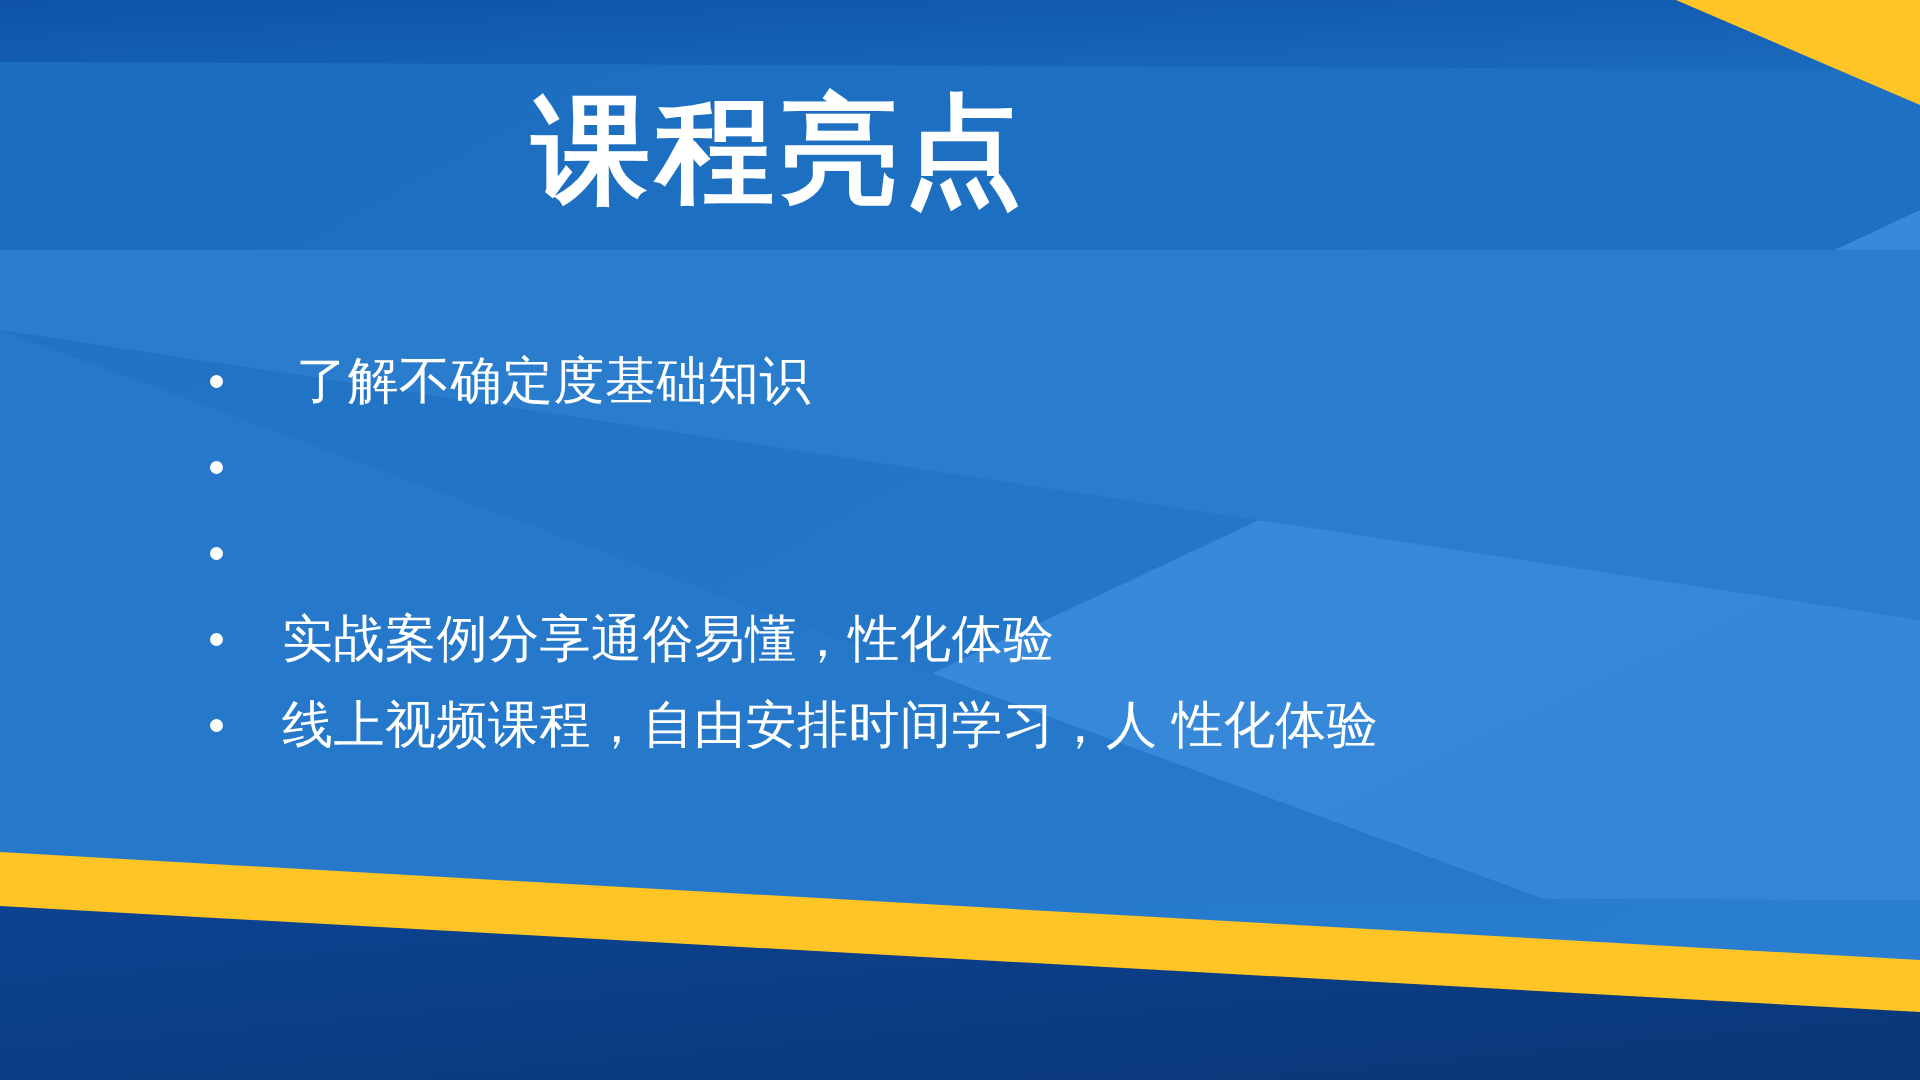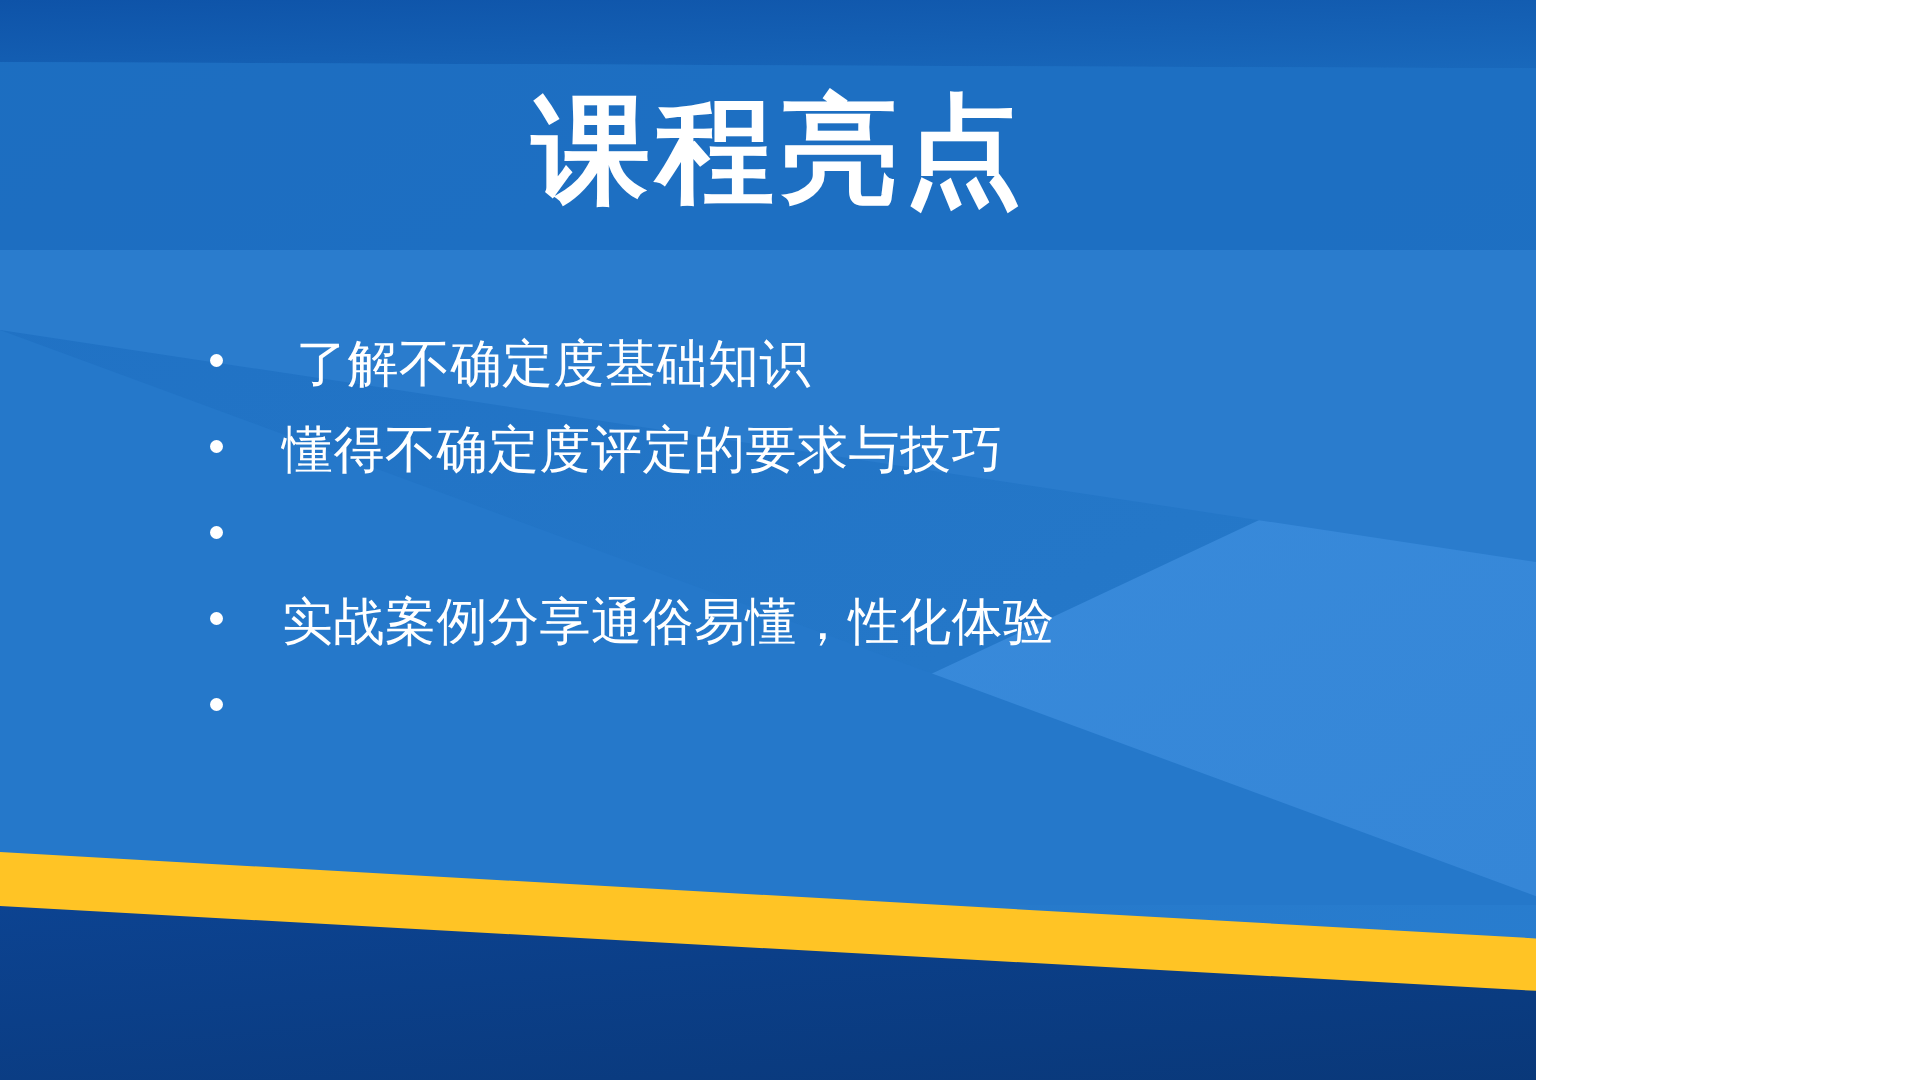--- a/index.html
+++ b/index.html
@@ -3,21 +3,21 @@
 <meta charset="utf-8">
 <title>课程亮点</title>
 <style>
   html, body {
     margin: 0;
     padding: 0;
     background: #ffffff;
   }
   #slide {
     position: relative;
-    width: 1536px;
+    width: 1920px;
     height: 1080px;
     overflow: hidden;
     font-family: "Liberation Sans", "DejaVu Sans", sans-serif;
     background: #4d7c0f;
   }
   #bg {
     position: absolute;
     inset: 0;
     width: 1920px;
     height: 1080px;
@@ -46,21 +46,21 @@
 
   
   .bullets {
     position: absolute;
     left: 210px;
     top: 320px;
     width: 1560px;
   }
   .bullet-row {
     display: flex;
-    align-items: center;
+    align-items: flex-end;
     height: 86px;
   }
   .bullet-dot {
     flex: 0 0 auto;
     width: 72px;
     color: #ffffff;
     font-size: 44px;
     line-height: 1;
     position: relative;
     top: -6px;
@@ -134,31 +134,31 @@
 
     <div class="bullets">
 
       <div class="bullet-row first">
         <span class="bullet-dot"><span class="dot"></span></span>
         <span class="bullet-text">了解不确定度基础知识</span>
       </div>
 
       <div class="bullet-row">
         <span class="bullet-dot"><span class="dot"></span></span>
-        <span class="bullet-text">懂得不确定度评定的要求与技巧</span>
       </div>
 
       <div class="bullet-row">
         <span class="bullet-dot"><span class="dot"></span></span>
       </div>
 
       <div class="bullet-row">
         <span class="bullet-dot"><span class="dot"></span></span>
         <span class="bullet-text">实战案例分享通俗易懂，性化体验</span>
       </div>
 
       <div class="bullet-row">
         <span class="bullet-dot"><span class="dot"></span></span>
+        <span class="bullet-text">线上视频课程，自由安排时间学习，人 性化体验</span>
       </div>
 
     </div>
   </div>
 </div>
 
 </body></html>

